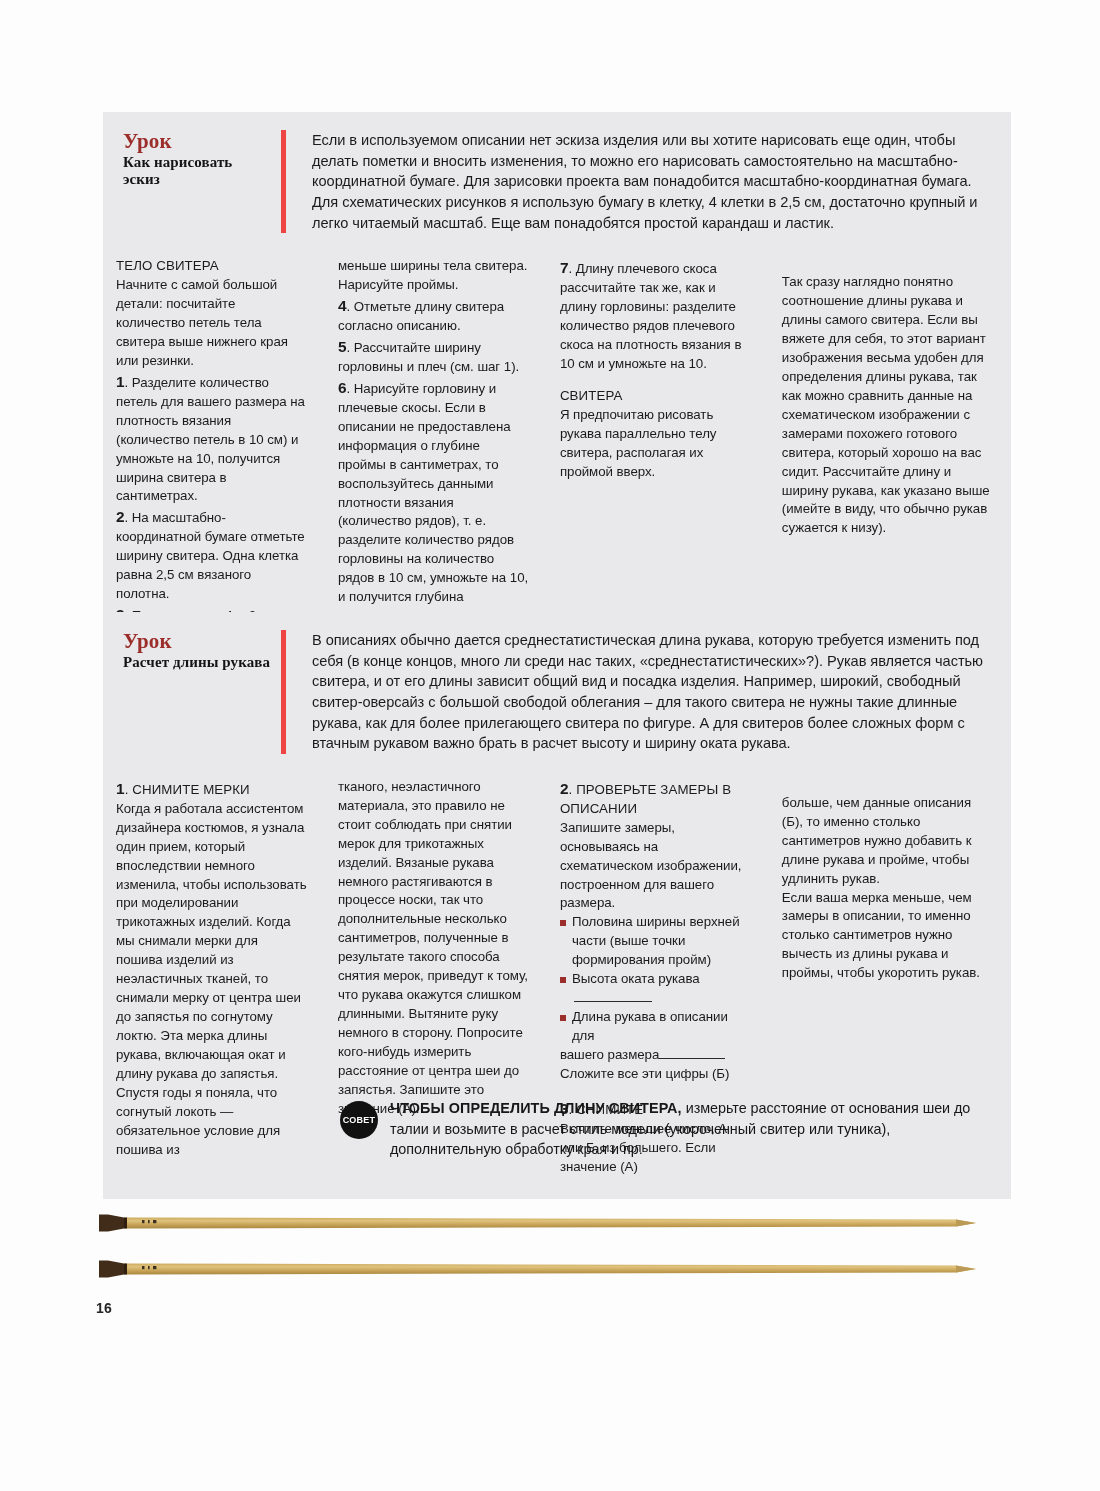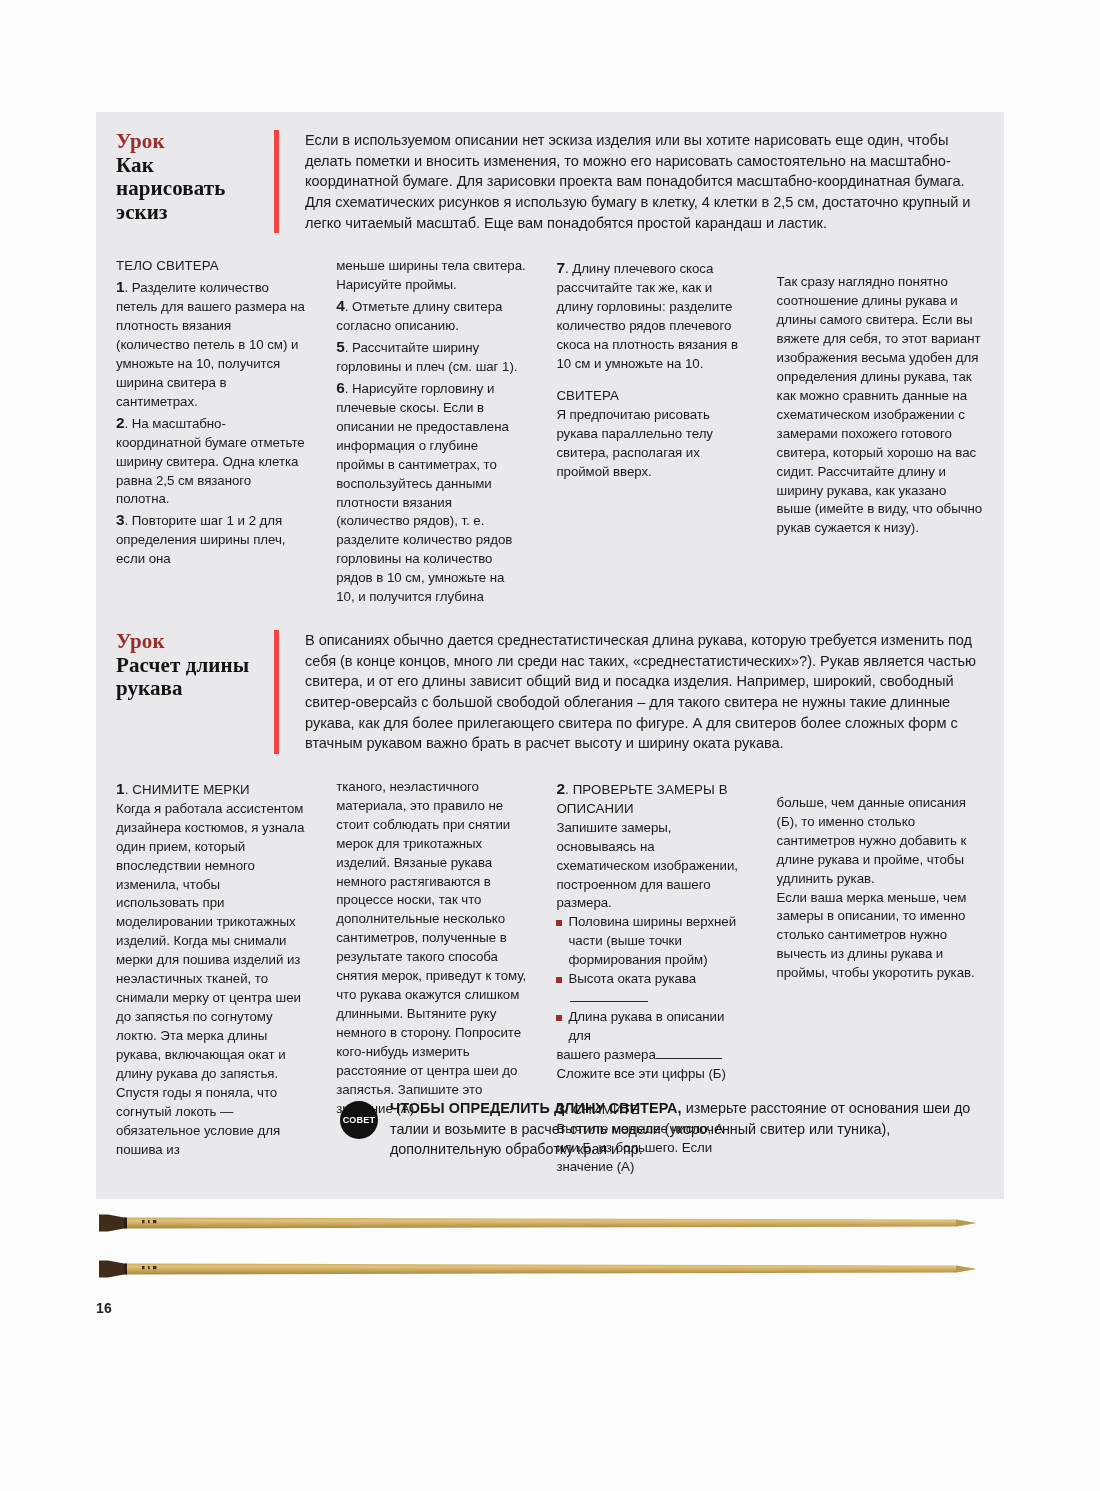--- a/index.html
+++ b/index.html
@@ -18,21 +18,21 @@
 
   .page {
     position: absolute;
     inset: 0;
     background: #fdfdfd;
   }
 
   
   .lesson {
     position: absolute;
-    left: 96px;
+    left: 103px;
     width: 908px;
     background: #e9e9ec;
   }
   #lesson-1 { top: 112px; }
   #lesson-2 { top: 612px; }
 
   .lesson-head {
     display: flex;
     align-items: flex-start;
     padding: 18px 20px 10px 20px;
@@ -45,39 +45,39 @@
   }
   .lesson-kicker {
     color: #9b2d2a;
     font-size: 21px;
     font-weight: bold;
     line-height: 1.12;
     letter-spacing: .2px;
   }
   .lesson-name {
     color: #141414;
-    font-size: 21px;
+    font-size: 15px;
     font-weight: bold;
     line-height: 1.14;
     letter-spacing: .1px;
   }
   .lesson-intro {
     flex: 1;
     border-left: 5px solid #ef4444;
     padding-left: 26px;
     font-size: 14.6px;
     line-height: 1.415;
     letter-spacing: -0.05px;
     color: #1b1b1b;
   }
 
   .lesson-cols {
     display: flex;
     gap: 12px;
-    padding: 14px 20px 22px 20px;
+    padding: 14px 20px 22px 13px;
   }
   .col {
     width: 25%;
     box-sizing: border-box;
     padding-right: 18px;
     font-size: 13.3px;
     line-height: 1.425;
     letter-spacing: -0.05px;
     color: #1b1b1b;
   }
@@ -192,20 +192,21 @@
         <div class="lesson-kicker">Урок</div>
         <div class="lesson-name">Как нарисовать эскиз</div>
       </div>
       <div class="lesson-intro">Если в используемом описании нет эскиза изделия или вы хотите нарисовать еще один, чтобы делать пометки и вносить изменения, то можно его нарисовать самостоятельно на масштабно-координатной бумаге. Для зарисовки проекта вам понадобится масштабно-координатная бумага. Для схематических рисунков я использую бумагу в клетку, 4 клетки в 2,5 см, достаточно крупный и легко читаемый масштаб. Еще вам понадобятся простой карандаш и ластик.</div>
     </div>
 
     <div class="lesson-cols">
 
       <div class="col">
         <p class="sec-head">ТЕЛО СВИТЕРА</p>
+        <p>Начните с самой большой детали: посчитайте количество петель тела свитера выше нижнего края или резинки.</p>
         <p><span class="num">1</span><span>. Разделите количество петель для вашего размера на плотность вязания (количество петель в 10 см) и умножьте на 10, получится ширина свитера в сантиметрах.</span></p>
         <p><span class="num">2</span><span>. На масштабно-координатной бумаге отметьте ширину свитера. Одна клетка равна 2,5 см вязаного полотна.</span></p>
         <p><span class="num">3</span><span>. Повторите шаг 1 и 2 для определения ширины плеч, если она</span></p>
       </div>
 
       <div class="col">
         <p>меньше ширины тела свитера. Нарисуйте проймы.</p>
         <p><span class="num">4</span><span>. Отметьте длину свитера согласно описанию.</span></p>
         <p><span class="num">5</span><span>. Рассчитайте ширину горловины и плеч (см. шаг 1).</span></p>
         <p><span class="num">6</span><span>. Нарисуйте горловину и плечевые скосы. Если в описании не предоставлена информация о глубине проймы в сантиметрах, то воспользуйтесь данными плотности вязания (количество рядов), т. е. разделите количество рядов горловины на количество рядов в 10 см, умножьте на 10, и получится глубина горловины.</span></p>

